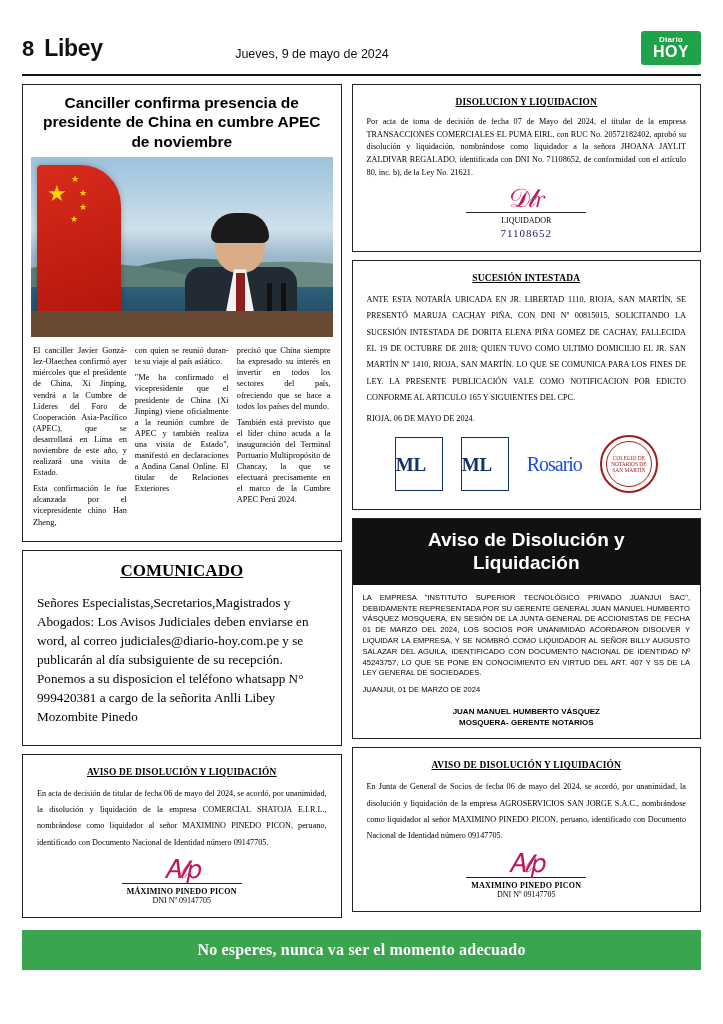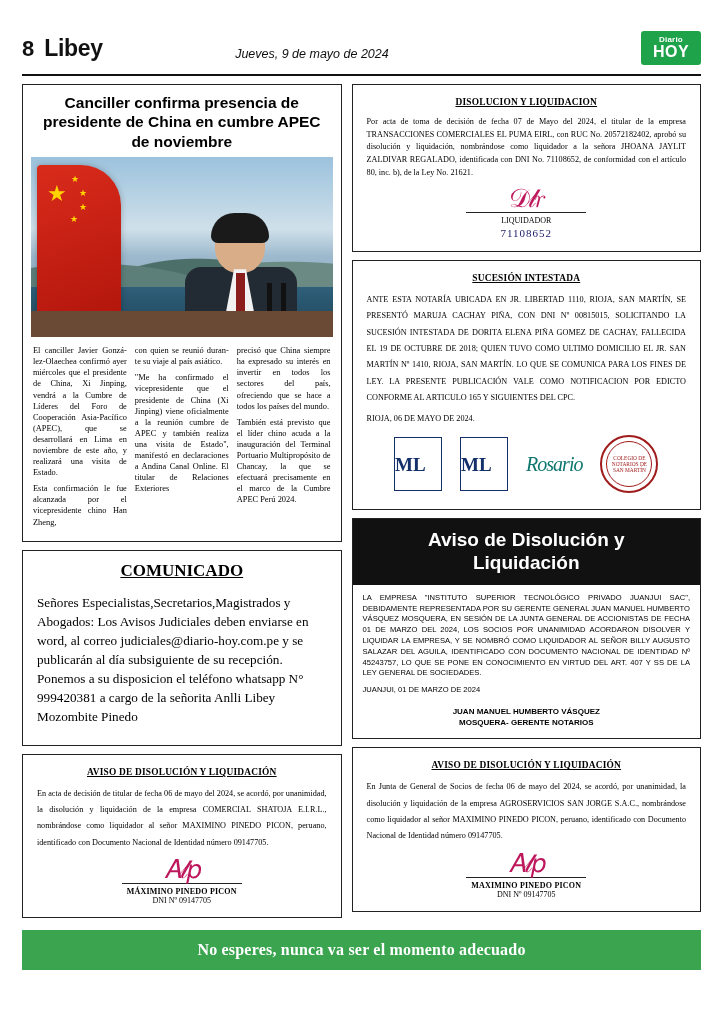--- a/index.html
+++ b/index.html
@@ -4,21 +4,21 @@
 <style>
   html,body{margin:0;padding:0;background:#ffffff;}
   body{width:723px;height:1024px;font-family:"Liberation Serif",serif;color:#000;}
   .page{position:relative;width:723px;height:1024px;background:#fff;box-sizing:border-box;padding:26px 22px 0 22px;}
 
   
   .masthead{display:flex;align-items:center;justify-content:space-between;height:44px;border-bottom:2px solid #111;padding-bottom:4px;}
   .mast-left{display:flex;align-items:baseline;gap:10px;}
   .page-num{font-family:"Liberation Sans",sans-serif;font-weight:bold;font-size:22px;color:#111;}
   .section-title{font-family:"Liberation Sans",sans-serif;font-weight:bold;font-size:23px;color:#111;letter-spacing:-0.3px;}
-  .mast-date{font-family:"Liberation Sans",sans-serif;font-size:12.5px;color:#111;position:relative;left:-60px;top:6px;font-style:italic;}
+  .mast-date{font-family:"Liberation Sans",sans-serif;font-size:12.5px;color:#111;position:relative;left:-60px;top:6px;}
   .logo{background:#1fa34a;color:#fff;width:60px;height:34px;border-radius:3px;display:flex;flex-direction:column;align-items:center;justify-content:center;line-height:1;}
   .logo .l1{font-family:"Liberation Sans",sans-serif;font-size:8px;font-weight:bold;letter-spacing:.2px;}
   .logo .l2{font-family:"Liberation Sans",sans-serif;font-size:16px;font-weight:bold;letter-spacing:.5px;}
 
   
   .cols{display:flex;gap:10px;margin-top:8px;}
   .col-left{width:331px;}
   .col-right{width:362px;}
 
   .box{border:1px solid #222;box-sizing:border-box;margin-bottom:8px;background:#fff;}
@@ -68,21 +68,21 @@
   .sig-scribble{font-family:"Liberation Serif",serif;font-size:26px;color:#be185d;line-height:.7;letter-spacing:-2px;}
   .sig-line{width:120px;height:1px;background:#222;margin:4px auto 3px auto;}
   .sig-name{font-size:8px;font-weight:bold;letter-spacing:.2px;}
   .sig-sub{font-size:8px;}
   .sig-num{font-family:"Liberation Serif",serif;font-size:11px;color:#1a1a6a;letter-spacing:1px;margin-top:2px;}
 
   
   .seals{display:flex;align-items:center;justify-content:center;gap:18px;margin-top:6px;height:66px;}
   .seal-sq{width:46px;height:52px;border:1px solid #14306b;color:#14306b;display:flex;flex-direction:column;align-items:flex-start;justify-content:center;font-size:6px;text-align:center;line-height:1.1;}
   .seal-sq .ml{font-size:19px;font-weight:bold;line-height:1;}
-  .seal-scribble{color:#0f766e;font-size:20px;font-style:italic;letter-spacing:-1px;}
+  .seal-scribble{color:#1d4ed8;font-size:20px;letter-spacing:-1px;}
   .seal-round{width:58px;height:58px;border:2px solid #a01b1b;border-radius:50%;color:#a01b1b;display:flex;align-items:center;justify-content:center;font-size:5.4px;text-align:center;line-height:1.15;padding:4px;box-sizing:border-box;}
   .seal-round .inner{border:1px solid #a01b1b;border-radius:50%;width:100%;height:100%;display:flex;align-items:center;justify-content:center;padding:3px;box-sizing:border-box;}
 
   
   .black-box{border:1px solid #222;}
   .black-head{background:#111;color:#fff;text-align:center;font-family:"Liberation Sans",sans-serif;font-weight:bold;font-size:19px;line-height:1.2;padding:10px 24px;}
   .black-body{padding:8px 10px 10px 10px;}
   .black-body p{font-family:"Liberation Sans",sans-serif;font-size:7.6px;line-height:1.42;text-align:justify;margin:0 0 6px 0;}
   .black-sign{text-align:center;font-family:"Liberation Sans",sans-serif;font-size:8px;font-weight:bold;line-height:1.4;margin-top:10px;}
 

